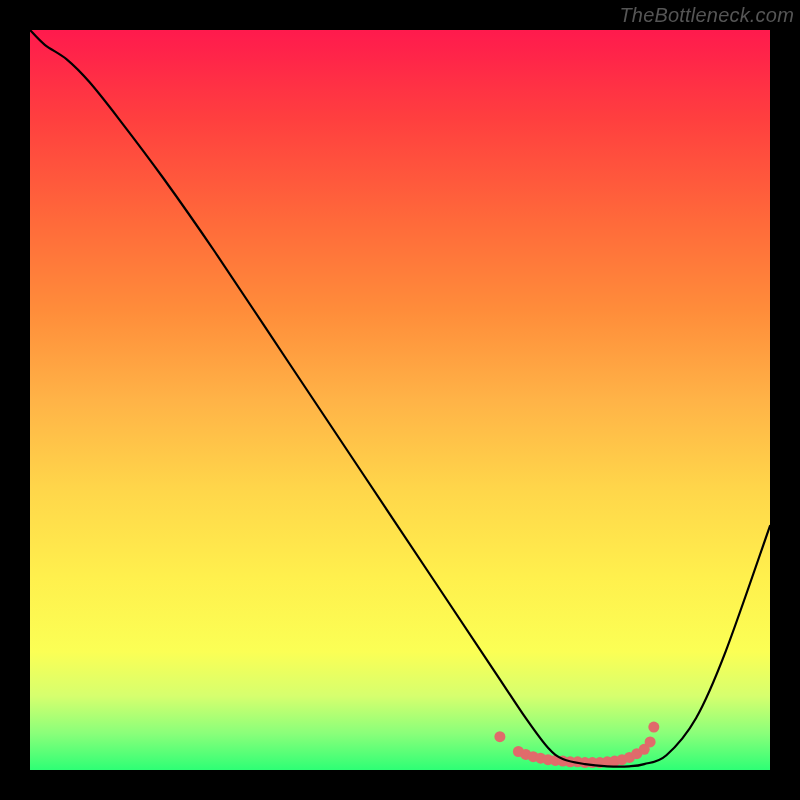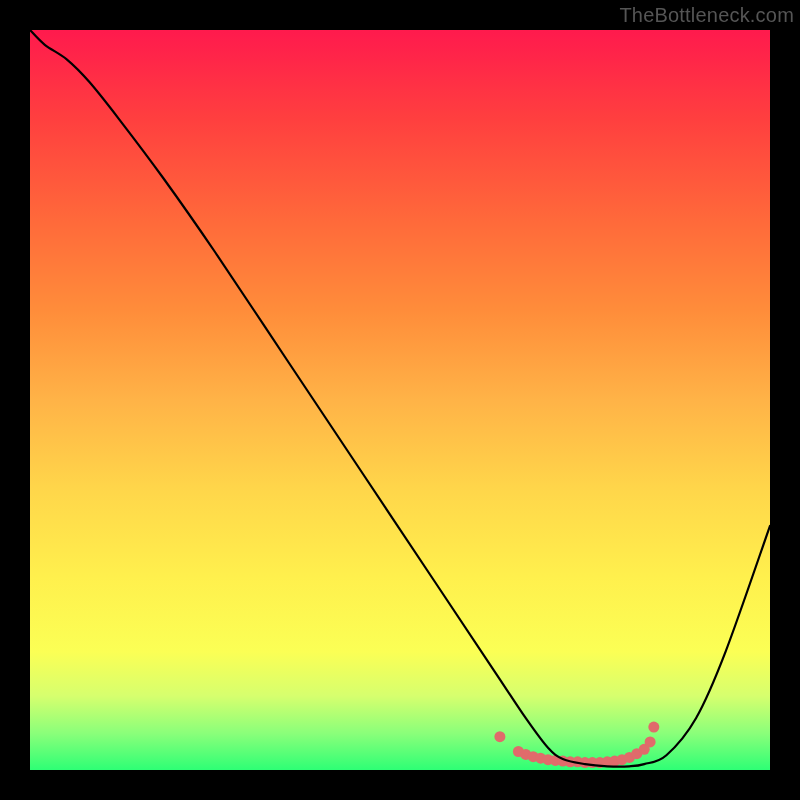--- a/index.html
+++ b/index.html
@@ -10,20 +10,21 @@
     background: #000;
     overflow: hidden;
   }
   .frame {
     position: absolute;
     left: 0;
     top: 0;
     width: 800px;
     height: 800px;
     background: #000;
+    font-style: italic;
   }
   .plot-area {
     position: absolute;
     left: 30px;
     top: 30px;
     width: 740px;
     height: 740px;
     background: linear-gradient(to bottom,
       #ff1a4d 0%,
       #ff3f3f 12%,

